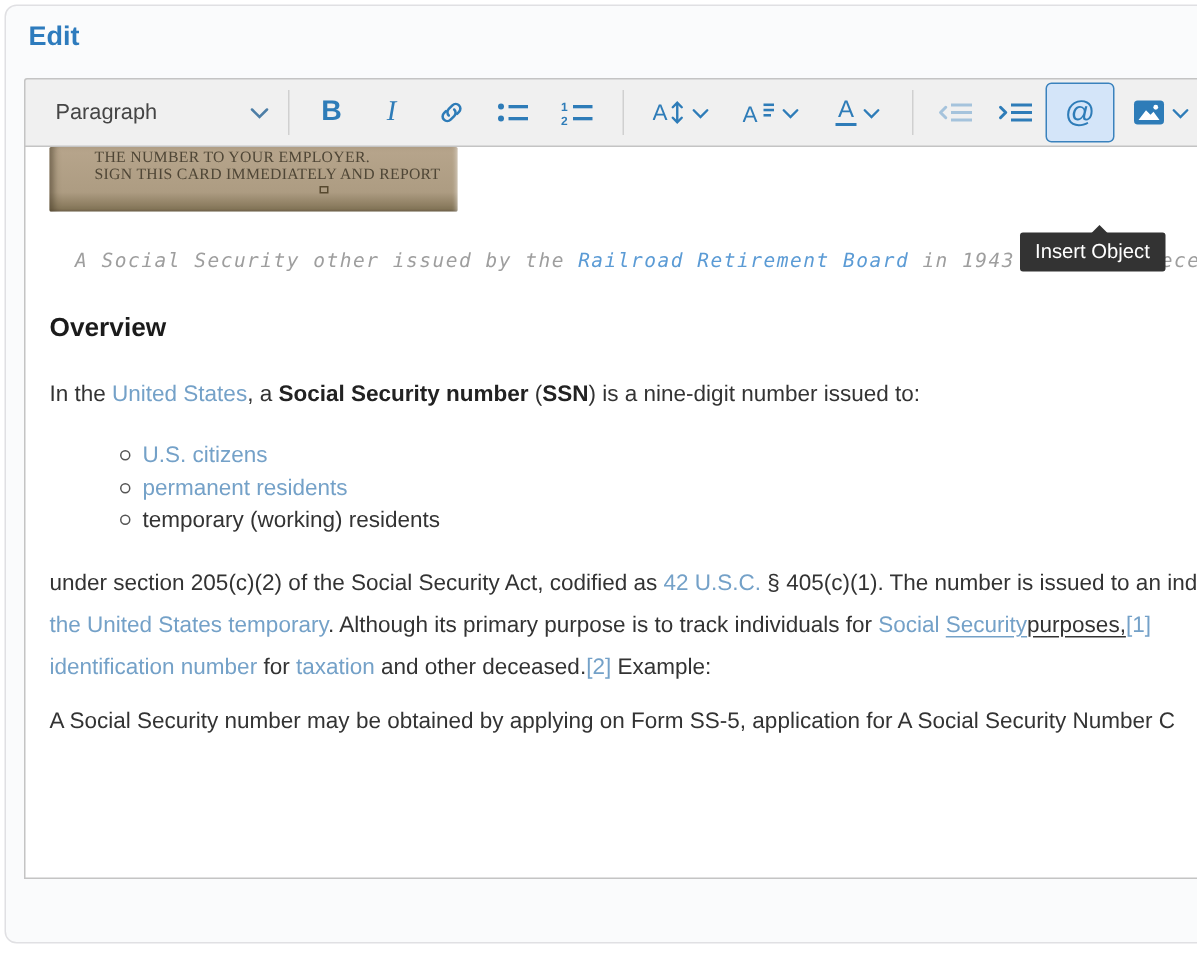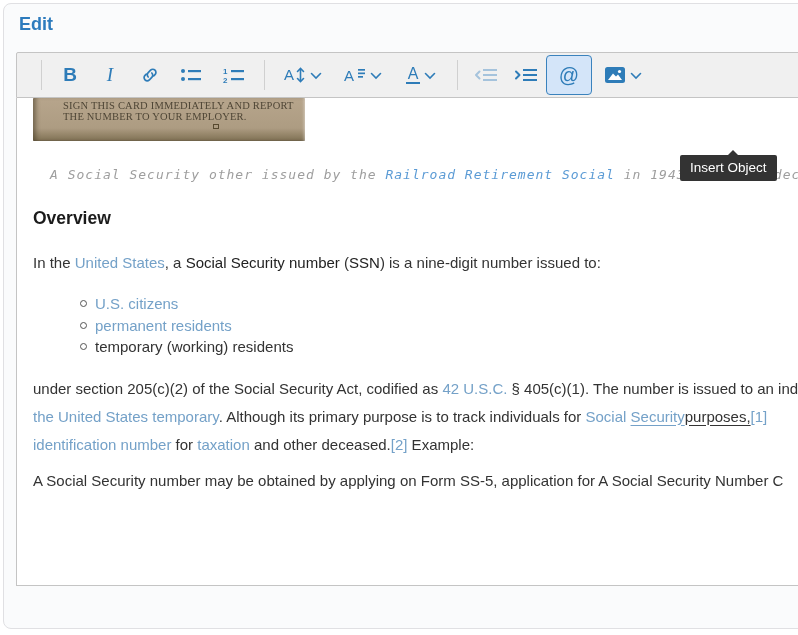--- a/index.html
+++ b/index.html
@@ -52,21 +52,21 @@
 
   .caption { margin-top:26px; margin-left:17px; white-space:nowrap; font-family:"DejaVu Sans Mono", monospace;
     font-style:italic; font-size:13px; color:#9e9e9e; letter-spacing:1px; }
   .caption .lnk { color:#5b9bd5; }
 
   h2.heading { margin:26px 0 0; font-size:17.5px; color:#1b1b1b; font-family:"Liberation Sans", sans-serif; }
 
   p { margin:0; }
   .intro { margin-top:25px; white-space:nowrap; }
   .lnk { color:#74a1c8; cursor:pointer; }
-  .b { font-weight:normal; color:#222; }
+  .b { font-weight:bold; color:#222; }
   .sp { text-decoration-line:underline; text-decoration-style:wavy; text-decoration-color:#e03b2f;
     text-decoration-thickness:1px; text-underline-offset:3px;text-decoration:underline; }
 
   ul.ssn-list { margin:22px 0 0; padding-left:62px; list-style:none; }
   ul.ssn-list li { position:relative; line-height:21.5px; font-size:15px; }
   ul.ssn-list li::before { content:""; position:absolute; left:-15px; top:7px; width:5px; height:5px;
     border:1.5px solid #555; border-radius:50%; }
 
   .body-par { margin-top:17px; }
   .body-line { white-space:nowrap; line-height:28px; }
@@ -74,20 +74,28 @@
 </style>
 </head>
 <body>
 
 <div class="card">
   <div class="edit-title">Edit</div>
 
   <div class="editor">
 
     <div class="toolbar">
+      <div class="dd">
+        <span>Paragraph</span>
+        <span>
+          <svg width="14" height="10" viewBox="0 0 14 10">
+              <polyline points="2,3 7,8 12,3" fill="none" stroke="#4d7ea6" stroke-width="1.7" stroke-linecap="round"></polyline>
+            </svg>
+        </span>
+      </div>
       <div class="tb-sep"></div>
 
       <div class="tb-btn w40">
         <span class="glyph-b">B</span>
       </div>
       <div class="tb-btn w40">
         <span class="glyph-i">I</span>
       </div>
       <div class="tb-btn w40">
         <span>
@@ -193,26 +201,26 @@
         <span>
           <svg width="12" height="9" viewBox="0 0 12 9">
               <polyline points="1.5,2.5 6,7 10.5,2.5" fill="none" stroke="#2e7cb8" stroke-width="1.6" stroke-linecap="round"></polyline>
             </svg>
         </span>
       </div>
     </div>
 
     <div class="content">
       <div class="ss-card">
+        <div>THE NUMBER TO YOUR EMPLOYER.</div>
         <div>SIGN THIS CARD IMMEDIATELY AND REPORT</div>
-        <div>THE NUMBER TO YOUR EMPLOYER.</div>
         <div class="ss-square"></div>
       </div>
 
-      <div class="caption"><span>A Social Security other issued by the </span><span class="lnk">Railroad Retirement Social</span><span> in 1943 to a now deceased per</span></div>
+      <div class="caption"><span>A Social Security other issued by the </span><span class="lnk">Railroad Retirement Board</span><span> in 1943 to a now deceased per</span></div>
 
       <h2 class="heading">Overview</h2>
 
       <p class="intro"><span>In the </span><span class="lnk">United States</span><span>, a </span><span class="b">Social Security number</span><span> (</span><span class="b">SSN</span><span>) is a nine-digit number issued to:</span></p>
 
       <ul class="ssn-list">
         <li><span class="lnk">U.S. citizens</span></li>
         <li><span class="lnk">permanent residents</span></li>
         <li><span>temporary (working) residents</span></li>
       </ul>

